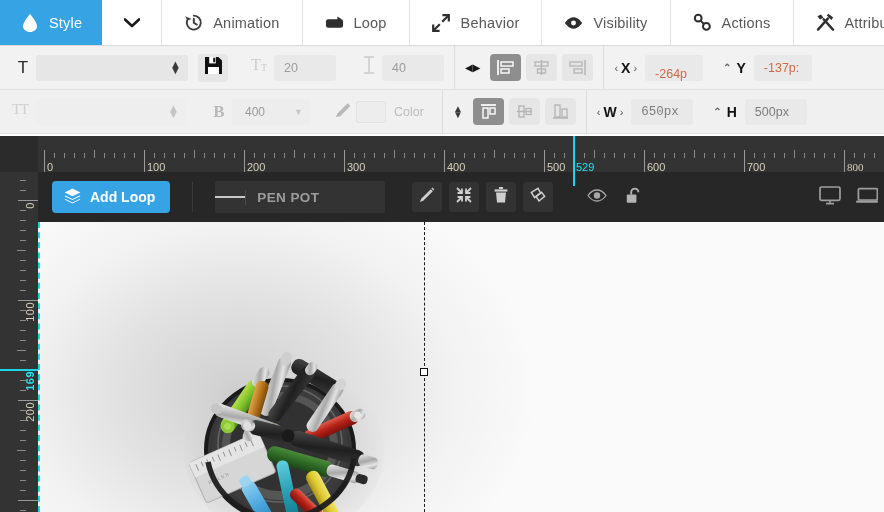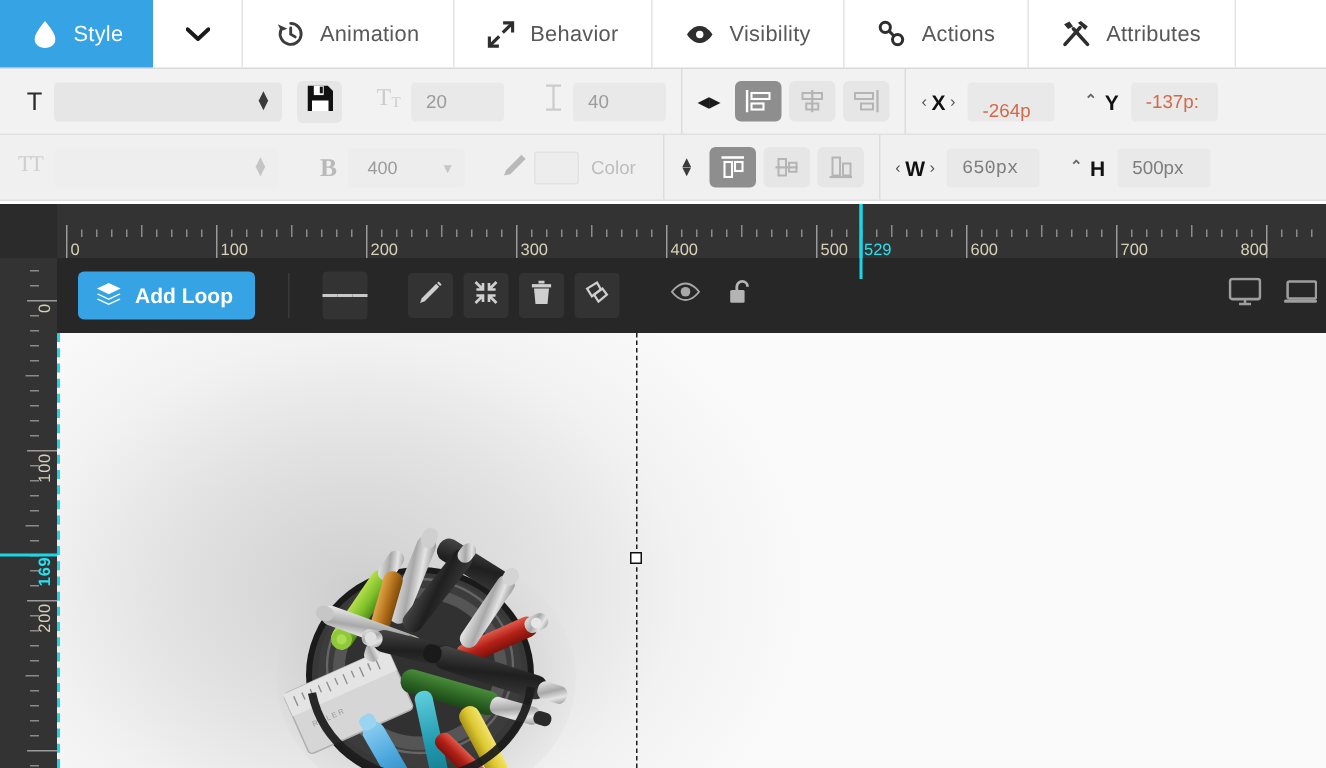--- a/index.html
+++ b/index.html
@@ -166,20 +166,29 @@
       <span class="tab-icon">
         <svg width="19" height="19" viewBox="0 0 19 19">
           <path d="M9.8 2.6a7 7 0 1 1-6.6 4.6" stroke="#3c3c3c" stroke-width="1.9" fill="none" stroke-linecap="round"></path>
           <path d="M1.2 3.2 L3.4 7.6 L7.6 6.1 Z" fill="#3c3c3c"></path>
           <path d="M9.8 5.6 v4.2 l3 1.8" stroke="#3c3c3c" stroke-width="1.9" fill="none" stroke-linecap="round"></path>
         </svg>
       </span>
       <span class="lbl">Animation</span>
     </div>
 
+    <div class="tab">
+      <span class="tab-icon">
+        <svg width="20" height="16" viewBox="0 0 20 16">
+          <rect x="1" y="4" width="18" height="9" rx="2.4" fill="#2e2e2e"></rect>
+          <path d="M13 1.2 L17.6 4 L13 6.6 Z" fill="#2e2e2e"></path>
+        </svg>
+      </span>
+      <span class="lbl">Loop</span>
+    </div>
 
     <div class="tab">
       <span class="tab-icon">
         <svg width="18" height="18" viewBox="0 0 18 18">
           <path d="M10.4 1.2h6.4v6.4" stroke="#2e2e2e" stroke-width="2.2" fill="none"></path>
           <path d="M16.8 1.2 L10.2 7.8" stroke="#2e2e2e" stroke-width="2.2"></path>
           <path d="M7.6 16.8H1.2v-6.4" stroke="#2e2e2e" stroke-width="2.2" fill="none"></path>
           <path d="M1.2 16.8 L7.8 10.2" stroke="#2e2e2e" stroke-width="2.2"></path>
         </svg>
       </span>
@@ -498,21 +507,21 @@
         <div class="tick" style="left: 864px;"></div>
         <div class="tick" style="left: 874px;"></div>
         <div class="hlabel" style="left: 44px;">0</div>
         <div class="hlabel" style="left: 144px;">100</div>
         <div class="hlabel" style="left: 244px;">200</div>
         <div class="hlabel" style="left: 344px;">300</div>
         <div class="hlabel" style="left: 444px;">400</div>
         <div class="hlabel" style="left: 544px;">500</div>
         <div class="hlabel" style="left: 644px;">600</div>
         <div class="hlabel" style="left: 744px;">700</div>
-        <div class="hlabel" style="left: 824px;">800</div>
+        <div class="hlabel" style="left: 844px; font-family: Liberation Serif, serif;">800</div>
         <div class="hlabel cy" style="left: 573px;">529</div>
         <div class="rl-cyan" style="left: 573px; top: 0px; width: 1.5px; height: 36px;"></div>
       </div>
 
     <div class="vruler" id="vruler">
         <div class="tick" style="top: 8px;"></div>
         <div class="tick" style="top: 18px;"></div>
         <div class="tick maj" style="top: 28px;"></div>
         <div class="tick" style="top: 38px;"></div>
         <div class="tick" style="top: 48px;"></div>
@@ -566,20 +575,21 @@
       </div>
 
       <div class="lb-sep"></div>
 
       <div class="namewrap">
         <span class="burger">
             <span></span>
             <span></span>
             <span></span>
           </span>
+        <span class="layername">PEN POT</span>
       </div>
 
       <div style="width:20px;"></div>
 
       <div class="iconbtn">
         <span>
           <svg width="16" height="16" viewBox="0 0 16 16">
               <path d="M1 15 L2.2 11.8 L11.8 2.2 L13.8 4.2 L4.2 13.8 Z" fill="#cfcfcf"></path>
               <path d="M12.4 1.6 L14.4 3.6 L15.4 2.6 L13.4 0.6 Z" fill="#cfcfcf"></path>
             </svg>

